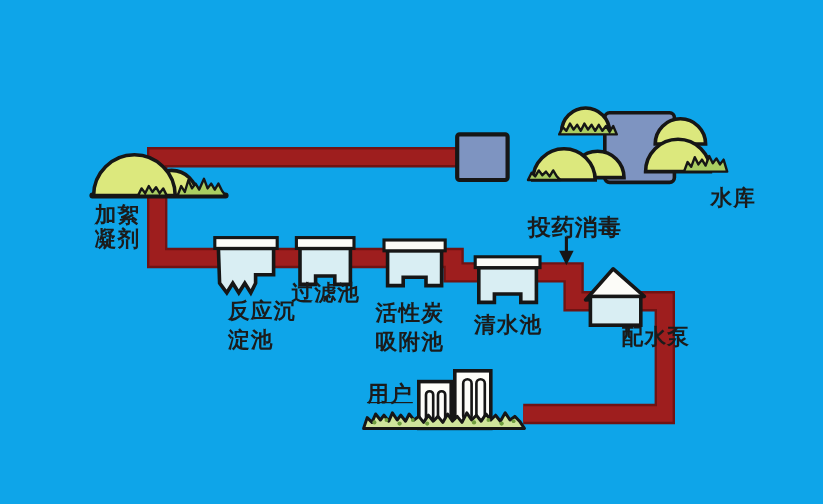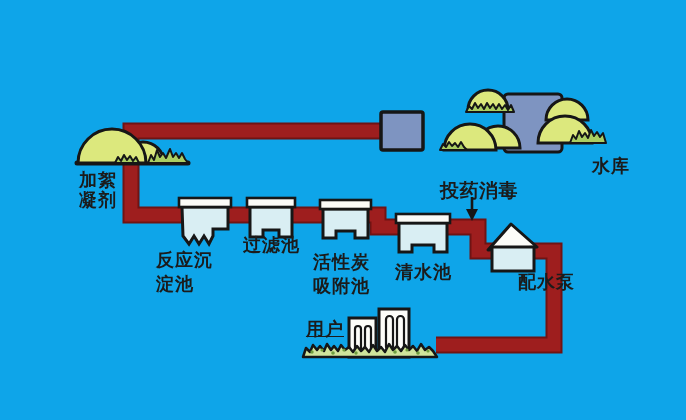--- a/index.html
+++ b/index.html
@@ -107,21 +107,21 @@
   </svg>
 
   <div class="lbl" style="left:79px;top:170px;line-height:20px;">加絮
 凝剂</div>
 
 
   <div class="lbl" style="left:564px;top:155px;margin-left:28px;">水库</div>
 
   <div class="lbl small" style="left:440px;top:181px;">投药消毒</div>
 
-  <div class="lbl" style="left:156px;top:248px;line-height:24px;">反应沉
+  <div class="lbl" style="left:190px;top:248px;line-height:24px;">反应沉
 淀池</div>
 
   <div class="lbl" style="left:243px;top:234px;">过滤池</div>
 
   <div class="lbl" style="left:313px;top:250px;line-height:24px;">活性炭
 吸附池</div>
 
   <div class="lbl" style="left:395px;top:261px;">清水池</div>
 
   <div class="lbl" style="left:479px;top:271px;margin-left:39px;">配水泵</div>

